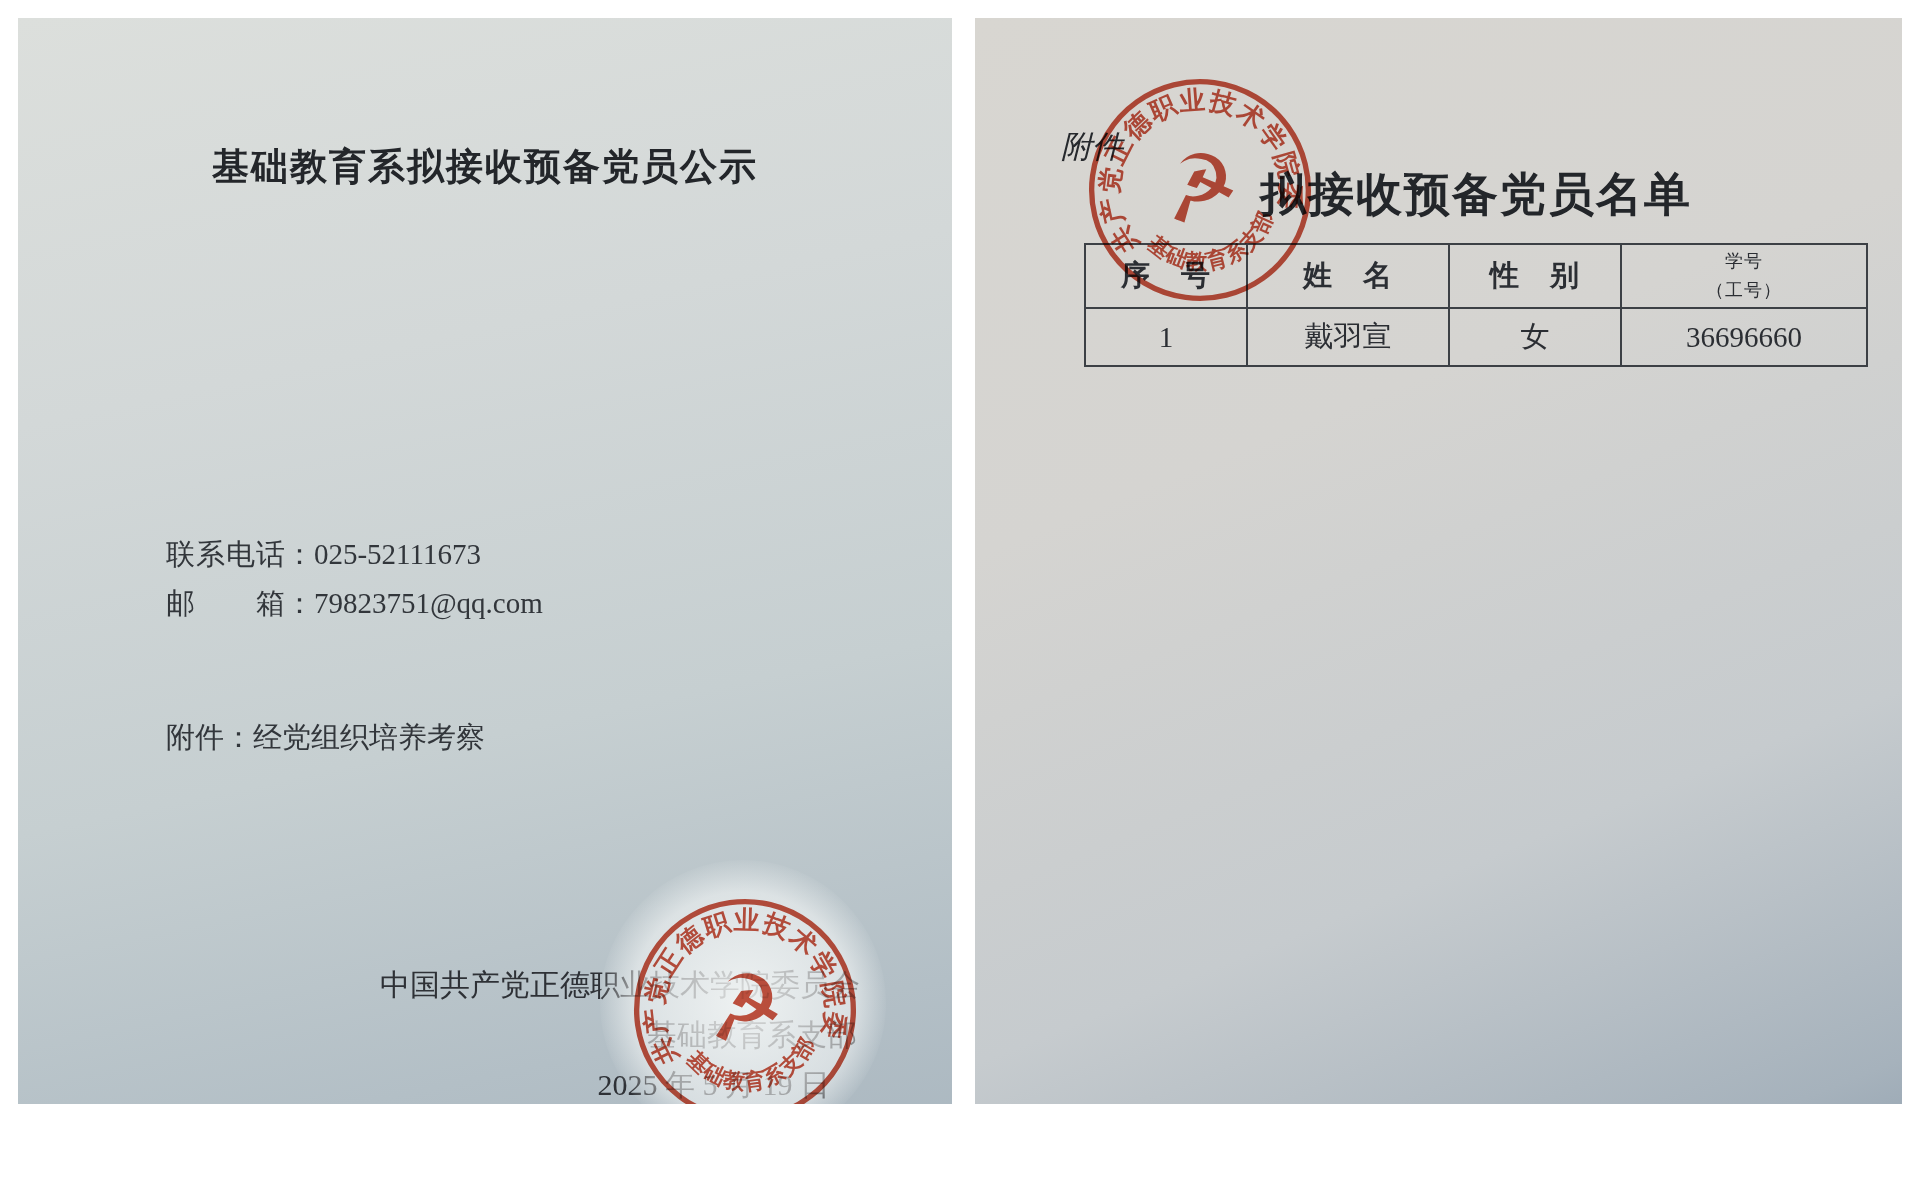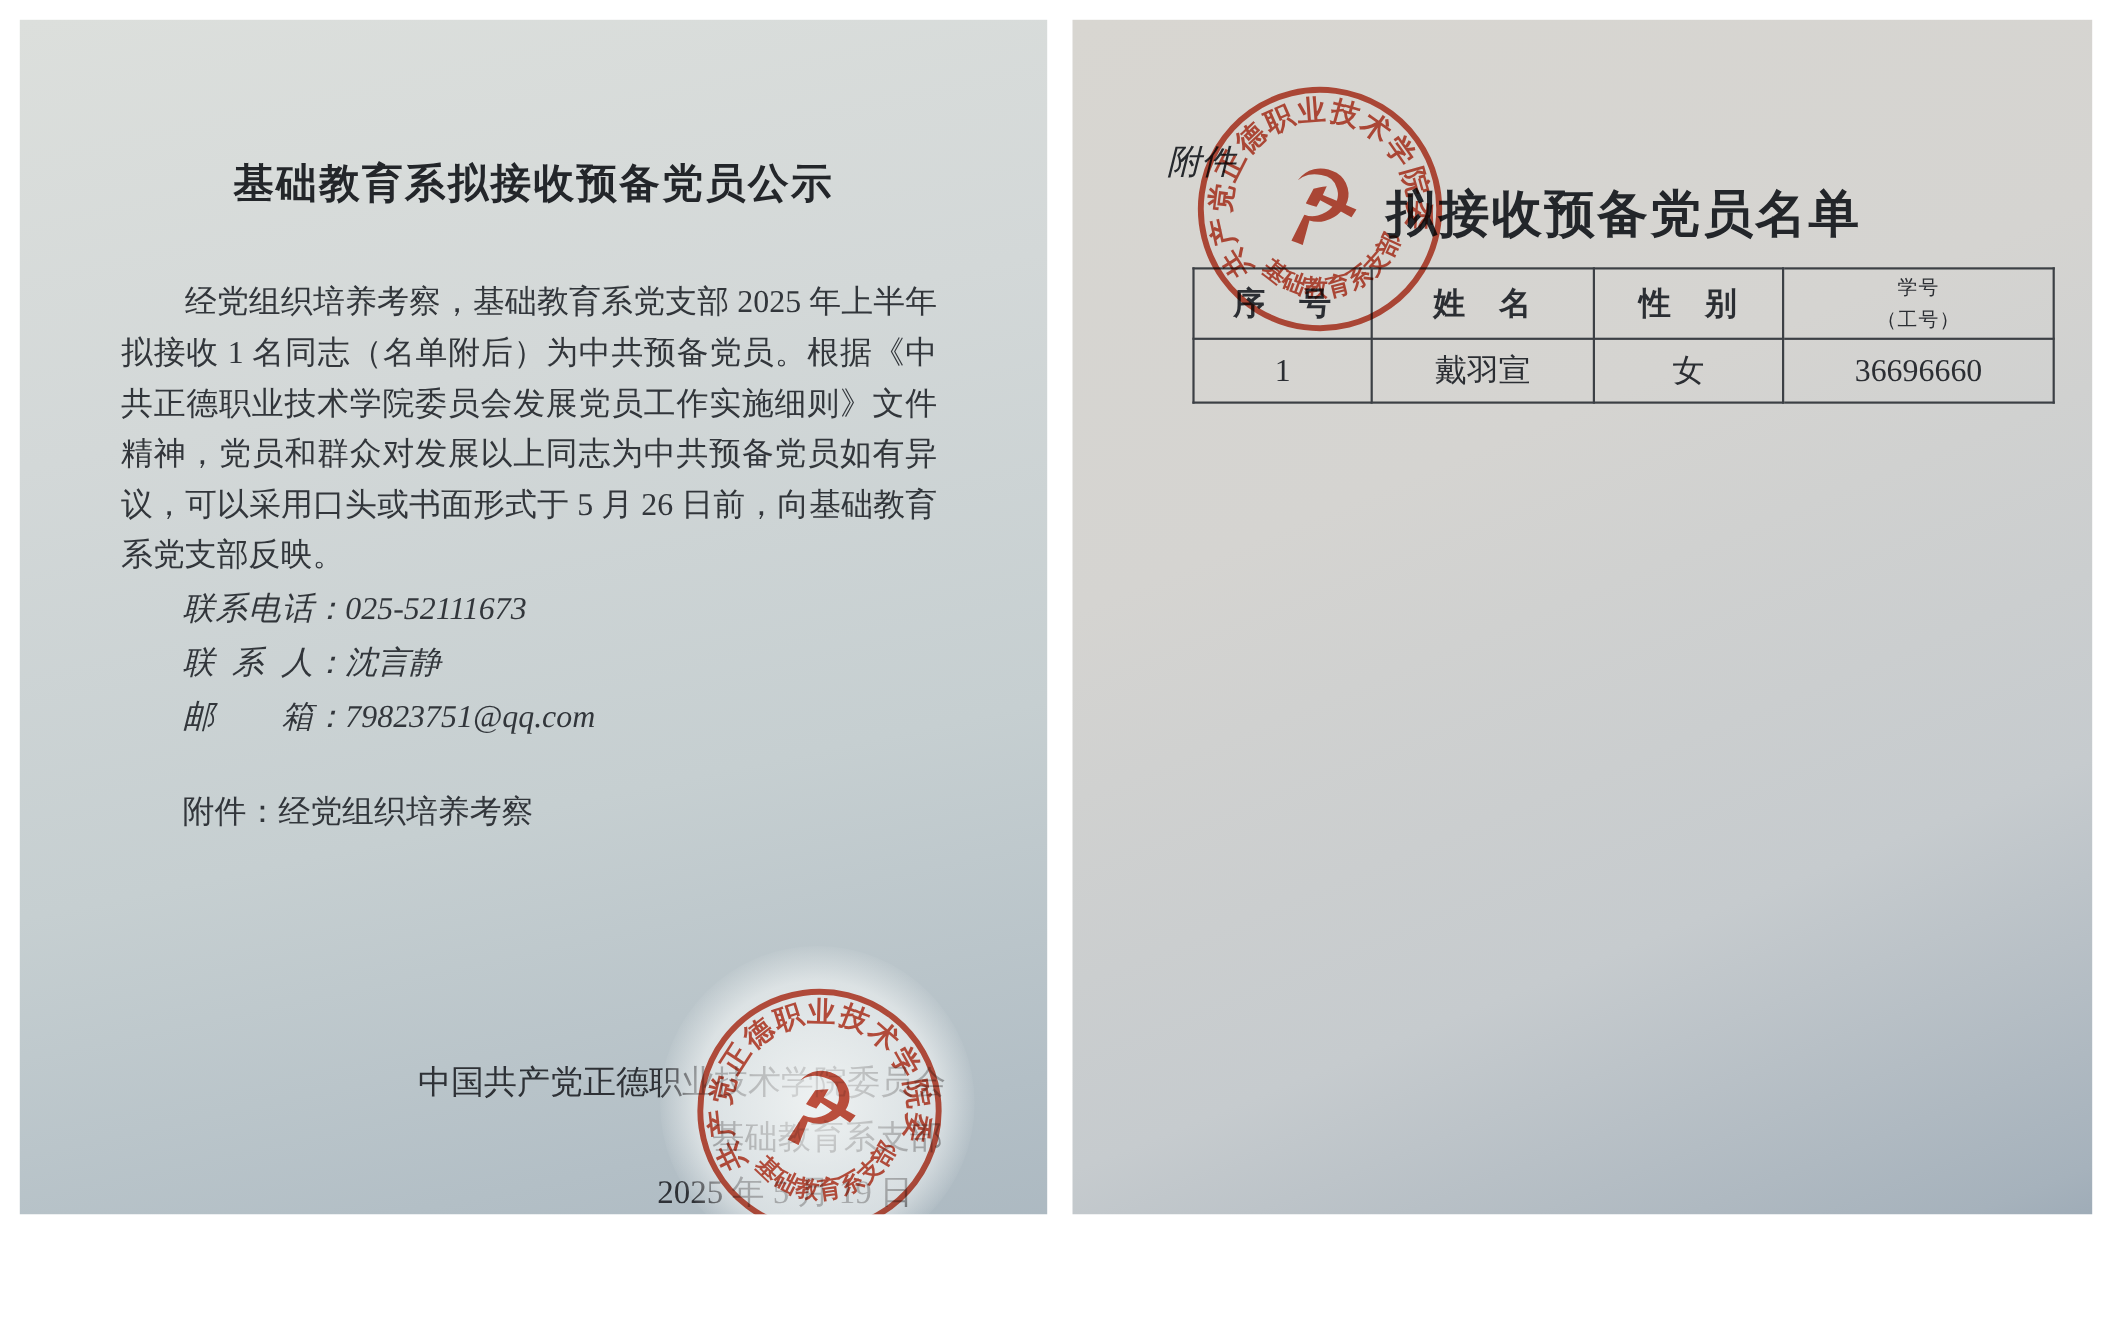--- a/index.html
+++ b/index.html
@@ -20,21 +20,21 @@
     position:absolute;left:0;width:100%;text-align:center;
     font-weight:bold;font-size:37px;letter-spacing:2px;color:#23262a;
   }
   #left-title{top:124px;}
   .paragraph{
     position:absolute;left:92px;width:742px;top:234px;
     font-size:29px;line-height:46px;text-align:justify;text-indent:2em;
     color:#32363b;
   }
   .contact-block{position:absolute;left:148px;top:512px;font-size:29px;line-height:49px;color:#32363b;}
-  .contact-line{white-space:nowrap;font-style:italic;}
+  .contact-line{white-space:nowrap;}
   .contact-label{display:inline-block;width:4.1em;text-align:justify;text-align-last:justify;}
   .attachment-note{position:absolute;left:148px;top:700px;font-size:29px;color:#32363b;}
   .signature-block{position:absolute;left:0;right:92px;top:942px;text-align:right;font-size:30px;line-height:50px;color:#2e3136;}
   .sig-line2{margin-right:3px;}
   .sig-date{margin-right:30px;}
 
   
   .attach-label{position:absolute;left:86px;top:108px;font-size:31px;color:#26292d;font-style:italic;}
   #right-title{top:146px;left:109px;width:784px;font-size:46px;}
   .party-table{
@@ -70,28 +70,24 @@
 </style>
 </head>
 <body>
 
 <div id="canvas">
 
   <div id="left-page" class="page">
 
     <div id="left-title" class="doc-title">基础教育系拟接收预备党员公示</div>
 
-    <div class="paragraph">经党组织培养考察，基础教育系党支部 2025 年上半年拟接收 1 名同志（名单附后）为中共预备党员。根据《中共正德职业技术学院委员会发展党员工作实施细则》文件精神，党员和群众对发展以上同志为中共预备党员如有异议，可以采用口头或书面形式于 5 月 26 日前，向基础教育系党支部反映。</div>
 
     <div class="contact-block">
       <div class="contact-line">
         <span class="contact-label">联系电话</span><span>：</span><span>025-52111673</span>
-      </div>
-      <div class="contact-line">
-        <span class="contact-label">联系人</span><span>：</span><span>沈言静</span>
       </div>
       <div class="contact-line">
         <span class="contact-label">邮箱</span><span>：</span><span>79823751@qq.com</span>
       </div>
     </div>
 
     <div class="attachment-note">附件：经党组织培养考察</div>
 
     <div class="signature-block">
       <div class="sig-line1">中国共产党正德职业技术学院委员会</div>

